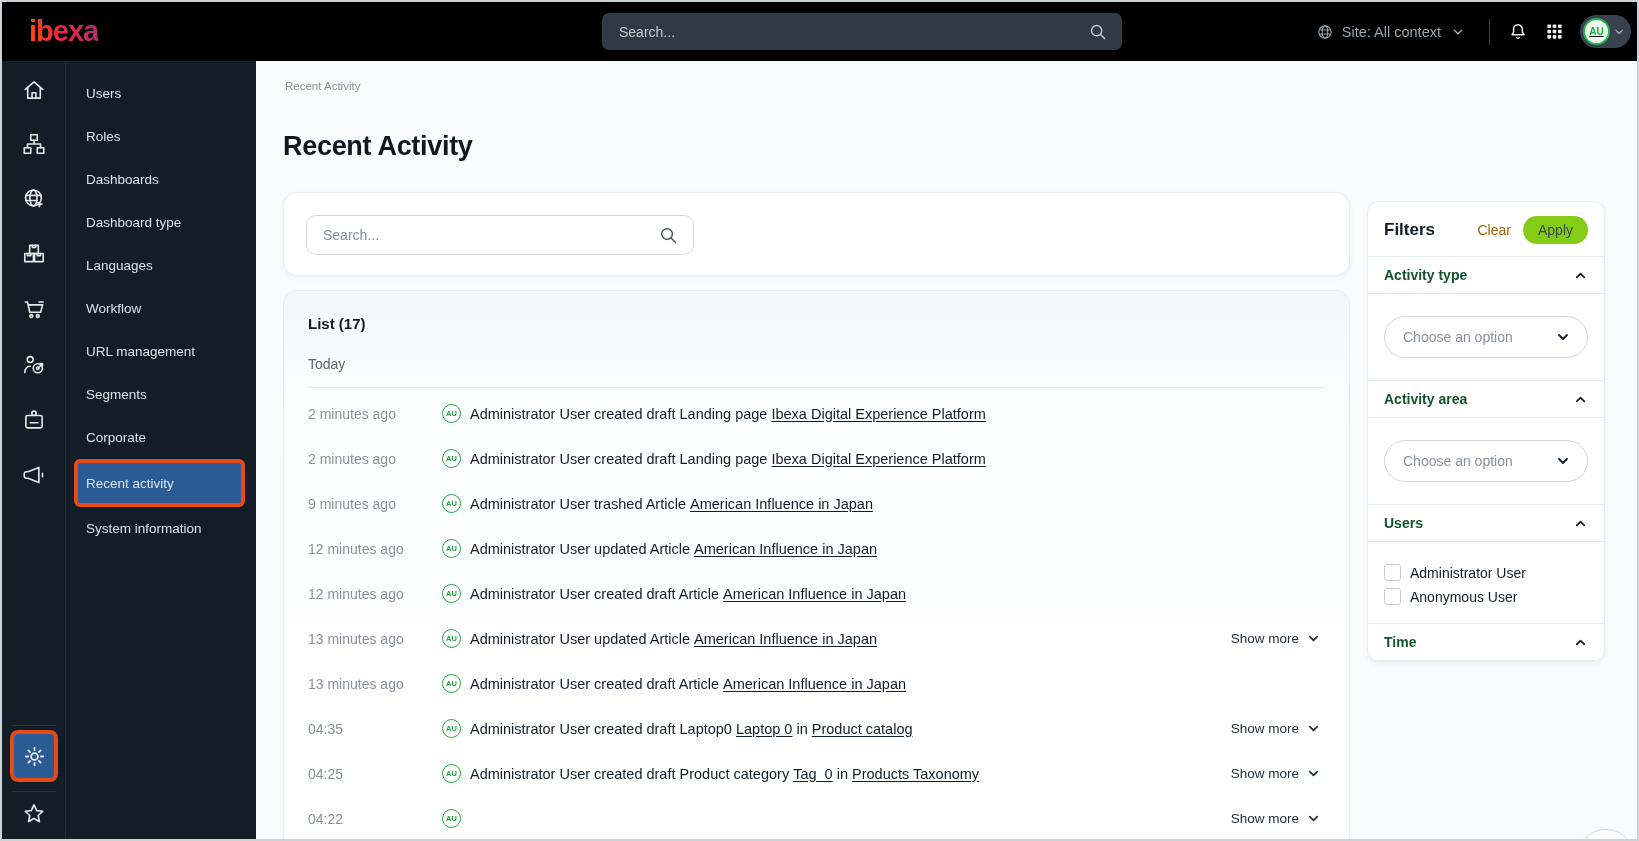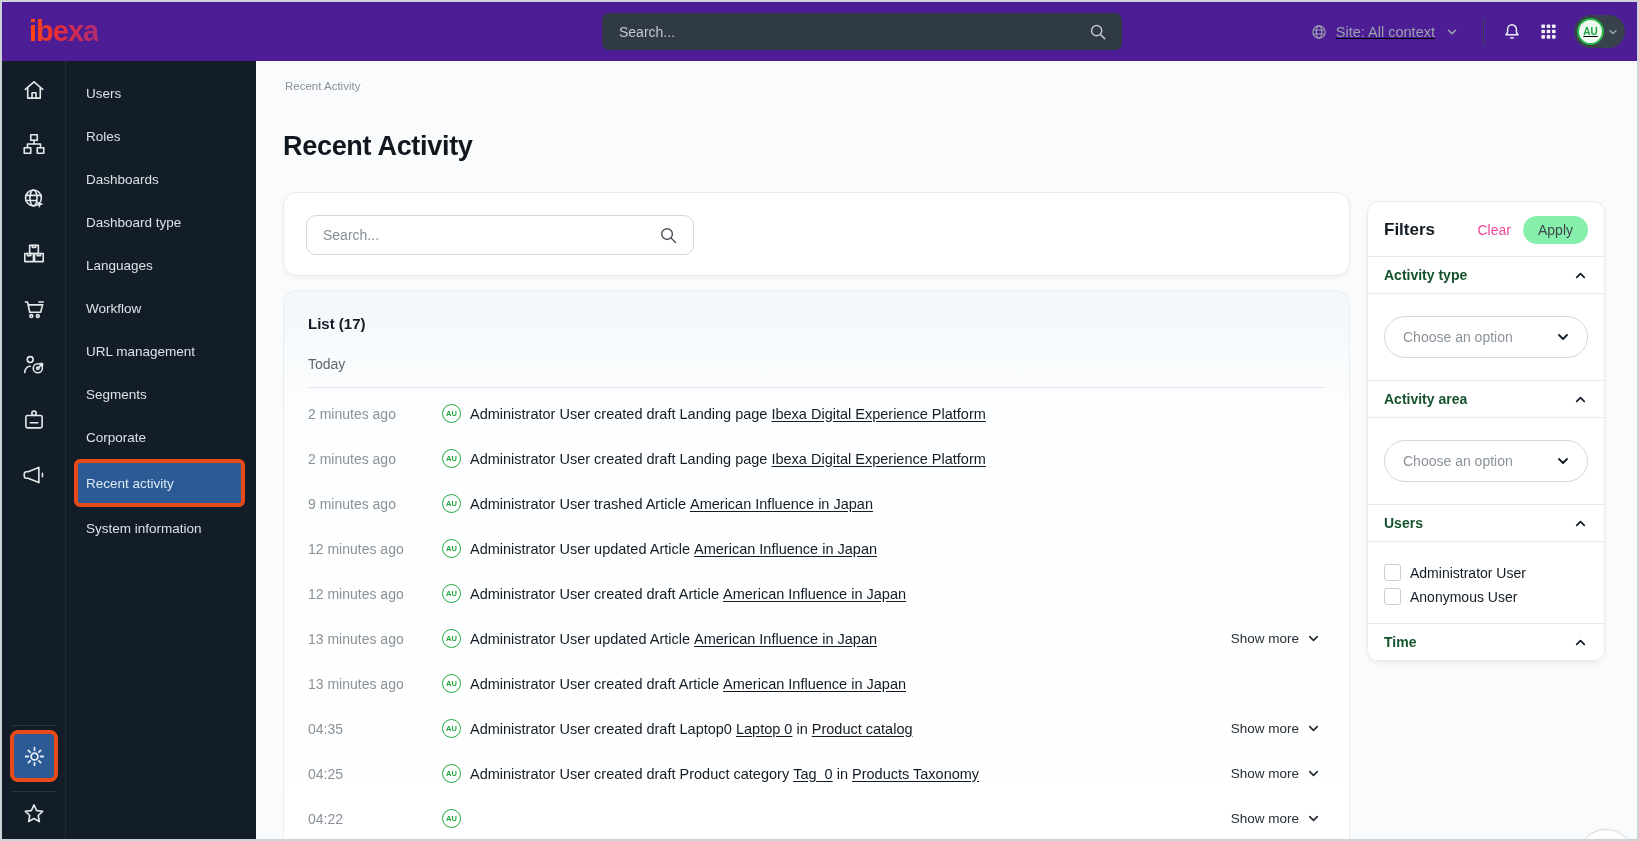--- a/index.html
+++ b/index.html
@@ -1,30 +1,30 @@
 <!DOCTYPE html>
 <html><head>
 <meta charset="utf-8">
 <style>
   * { margin:0; padding:0; box-sizing:border-box; }
   body { font-family:"Liberation Sans", sans-serif; background:#e9ebee; }
   .screen { position:relative; width:1639px; height:841px; background:#fafbfc;
             border:2px solid #cdd2d7; overflow:hidden; }
 
   
-  .topbar { position:absolute; left:0; top:0; width:100%; height:59px; background:#4c1d95; z-index:5; }
+  .topbar { position:absolute; left:0; top:0; width:100%; height:59px; background:#000000; z-index:5; }
   .logo { position:absolute; left:27px; top:13px; font-size:29px; font-weight:800; letter-spacing:-1px;
           background:linear-gradient(90deg,#ff4713 0%,#e42b3d 45%,#b02d74 100%);
           -webkit-background-clip:text; background-clip:text; color:transparent; }
   .top-search { position:absolute; left:600px; top:11px; width:520px; height:37px; background:#2f3a44;
                 border-radius:7px; display:flex; align-items:center; padding:0 14px 0 17px; }
   .top-search input { flex:1; background:transparent; border:0; outline:0; color:#dfe4e8; font-size:14px;
                       font-family:"Liberation Sans", sans-serif; }
   .top-search input::placeholder { color:#c2c8ce; }
-  .top-right { position:absolute; right:12px; top:0; height:59px; display:flex; align-items:center;text-decoration:underline; }
+  .top-right { position:absolute; right:6px; top:0; height:59px; display:flex; align-items:center;text-decoration:underline; }
   .site-sel { display:flex; align-items:center; color:#9aa3ab; font-size:14.5px; margin-right:16px; cursor:pointer; }
   .site-sel svg { margin-right:8px; }
   .site-sel .chev { margin-left:10px; }
   .top-divider { width:1px; height:26px; background:#3a444e; margin-right:17px; }
   .icon-btn { margin-right:16px; display:flex; align-items:center; }
   .avatar-pill { display:flex; align-items:center; background:#38424c; border-radius:17px; height:33px;
                  padding:0 6px 0 3px; gap:3px; }
   .avatar-circle { width:27px; height:27px; border-radius:50%; background:#eefaf0; border:2px solid #27b548;
                    color:#1ba344; font-size:10px; font-weight:800; display:flex; align-items:center; justify-content:center; }
 
@@ -76,22 +76,22 @@
   .act-link { color:#131c26; font-weight:500; text-decoration:underline; text-underline-offset:2px; cursor:pointer; }
   .show-more { margin-left:auto; display:flex; align-items:center; gap:7px; font-size:13.5px; color:#262e37;
                cursor:pointer; padding-right:4px; }
   .show-more svg { stroke:#262e37; }
 
   
   .filters-card { position:absolute; left:1111px; top:140px; width:238px; background:#fff;
                   border:1px solid #e9ecef; border-radius:12px; box-shadow:0 2px 5px rgba(20,30,40,.05); overflow:hidden; }
   .filters-head { display:flex; align-items:center; padding:14px 16px 12px; }
   .filters-title { font-size:17px; font-weight:700; color:#131c26; flex:1; }
-  .clear-btn { font-size:14px; color:#ec4899; margin-right:12px; cursor:pointer; }
-  .apply-btn { font-size:14px; color:#3f464e; background:#86efac; border:0; border-radius:16px;
+  .clear-btn { font-size:14px; color:#a16207; margin-right:12px; cursor:pointer; }
+  .apply-btn { font-size:14px; color:#3f464e; background:#84cc16; border:0; border-radius:16px;
                padding:6px 15px; cursor:pointer; font-family:"Liberation Sans", sans-serif; }
   .f-divider { height:1px; background:#e8ebee; }
   .f-sec-head { height:36px; display:flex; align-items:center; padding:0 16px; cursor:pointer; }
   .f-sec-label { flex:1; font-size:14px; font-weight:700; color:#14532d; }
   .f-content { padding:22px 16px; }
   .f-select { height:42px; border:1px solid #d3d8dc; border-radius:21px; display:flex; align-items:center;
               padding:0 16px 0 18px; cursor:pointer; }
   .f-select span { flex:1; font-size:14px; color:#8b9299; }
   .cbx-row { display:flex; align-items:flex-end; gap:9px; height:22px; margin:2px 0; cursor:pointer; }
   .cbx { width:17px; height:17px; border:1px solid #c8cdd2; border-radius:3px; background:#fff; }

